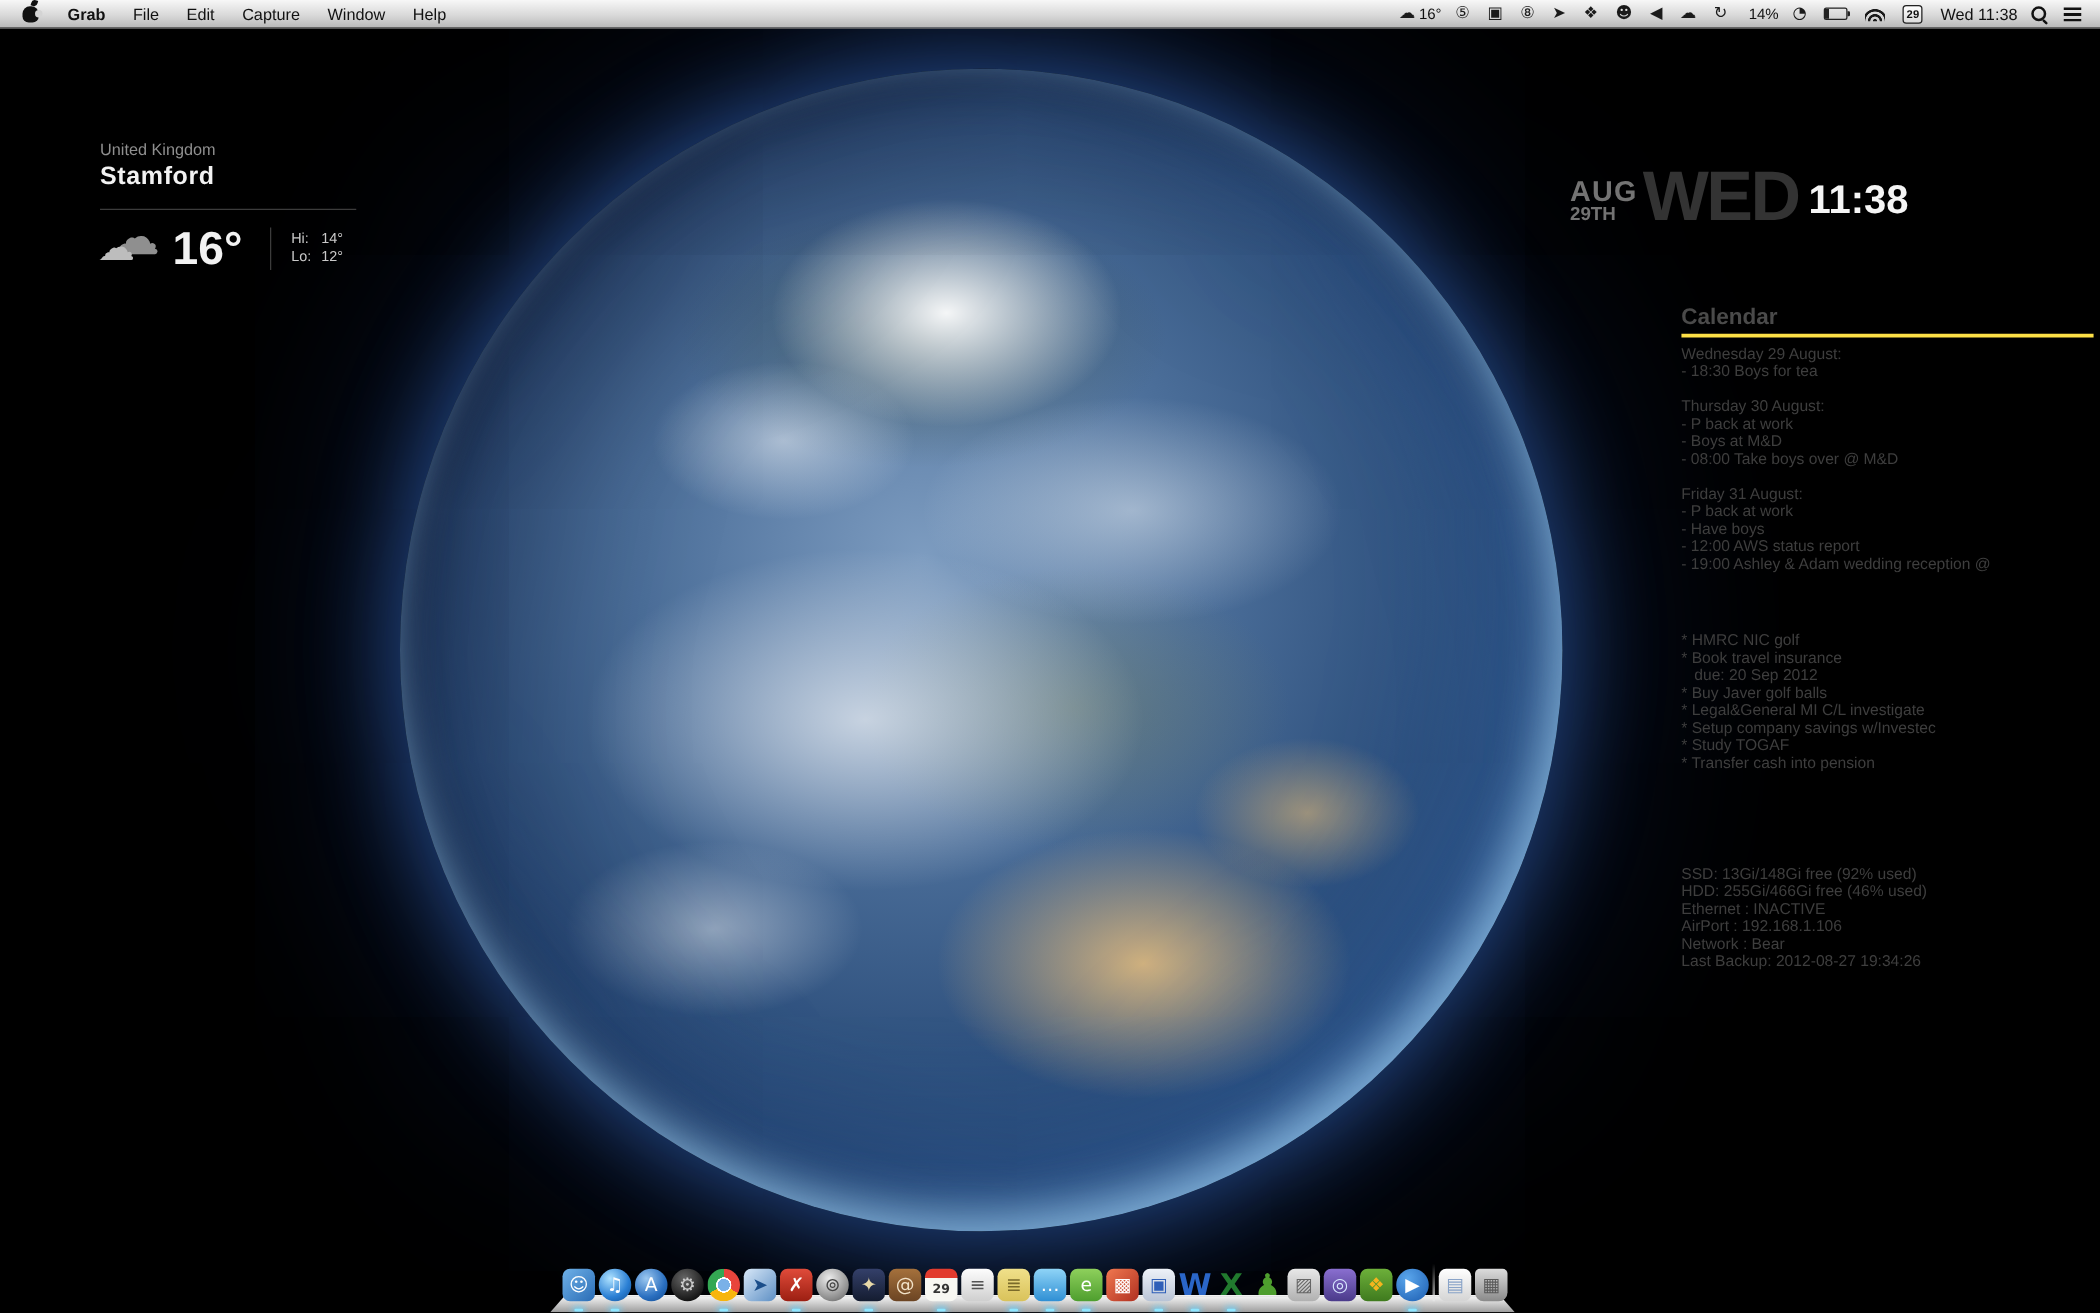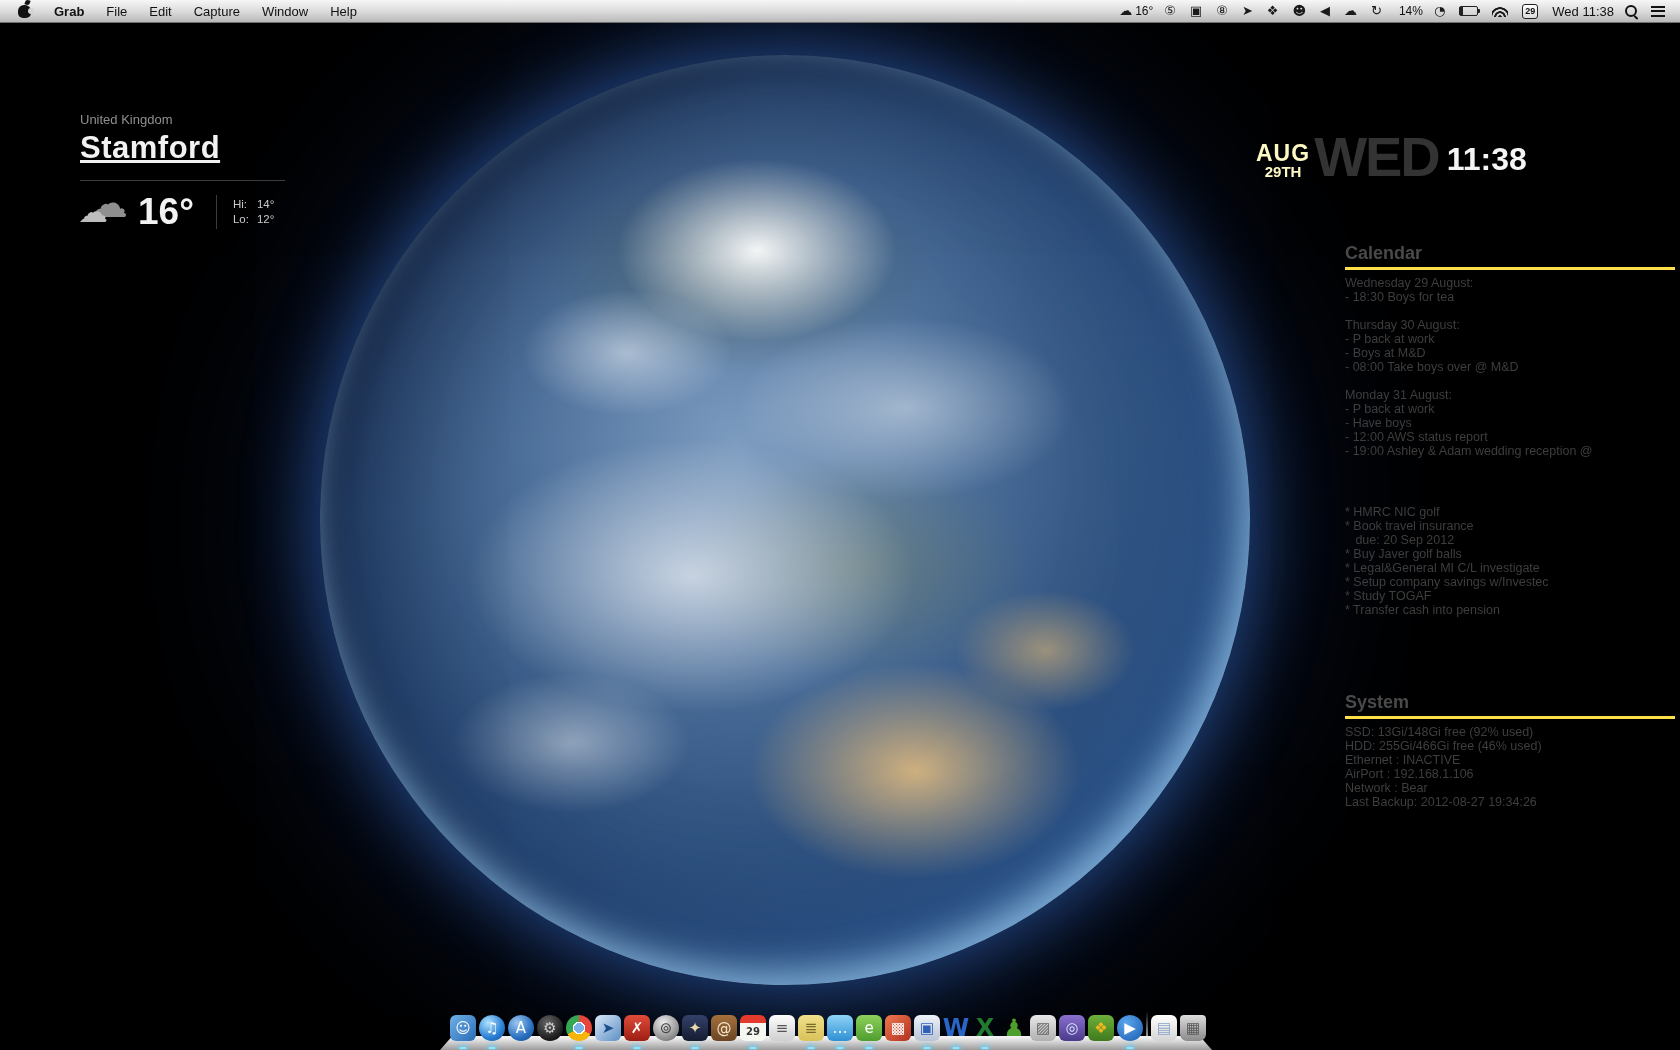--- a/index.html
+++ b/index.html
@@ -63,36 +63,36 @@
       0 0 70px 8px rgba(70,140,255,.45),
       0 0 170px 40px rgba(40,90,200,.22),
       inset 50px 30px 150px rgba(0,0,20,.5),
       inset -35px -45px 130px rgba(90,160,255,.4);}
   .earth::after{content:"";position:absolute;inset:0;border-radius:50%;
     box-shadow:inset -8px -14px 36px rgba(160,215,255,.75), inset 10px 8px 40px rgba(0,0,15,.45);}
 
   
   .weather{position:absolute;left:80px;top:112px;color:#f2f2f2;width:260px;}
   .w-country{font-size:13px;color:#8f8f8f;margin-bottom:3px;}
-  .w-city{font-size:31px;font-weight:700;letter-spacing:.5px;text-decoration:underline;}
+  .w-city{font-size:20px;font-weight:700;letter-spacing:.5px;}
   .w-divider{width:205px;height:1px;background:#3c3c3c;margin:14px 0 10px 0;}
   .w-row{display:flex;align-items:center;}
   .w-cloud{position:relative;width:52px;height:36px;}
   .w-cloud::before{content:"☁";font-family:"DejaVu Sans",sans-serif;font-size:40px;
     color:#8f8f8f;position:absolute;left:8px;top:-14px;}
   .w-cloud::after{content:"☁";font-family:"DejaVu Sans",sans-serif;font-size:30px;
     color:#bdbdbd;position:absolute;left:-2px;top:0px;}
   .w-temp{font-size:37px;font-weight:700;margin-left:6px;}
   .w-vdiv{width:1px;height:34px;background:#3c3c3c;margin:0 16px 0 22px;}
   .w-hilo{font-size:11.5px;color:#c9c9c9;line-height:15px;}
   .w-hilo b{font-weight:400;display:inline-block;width:24px;color:#c9c9c9;}
 
   
   .date-widget{position:absolute;left:1256px;top:134px;display:flex;align-items:flex-start;}
-  .dw-month-block{text-align:center;color:#fef9c3;font-weight:700;line-height:.95;margin-top:9px;}
+  .dw-month-block{text-align:left;color:#737373;font-weight:700;line-height:.95;margin-top:9px;}
   .dw-month{font-size:23px;letter-spacing:1px;}
   .dw-day{font-size:15px;}
   .dw-weekday{font-size:56px;font-weight:700;color:#333;letter-spacing:-2px;line-height:.82;margin:0 8px 0 4px;}
   .dw-time{font-size:32px;font-weight:700;color:#f5f5f5;margin-top:7px;}
 
   
   .panel{position:absolute;left:1345px;width:330px;color:#3e3e3e;overflow:hidden;}
   .panel h2{font-size:18px;font-weight:700;color:#4a4a4a;margin:0 0 6px 0;
     border-bottom:3px solid #fde047;padding-bottom:3px;}
   .panel-line{font-size:12.5px;line-height:14px;min-height:14px;white-space:pre;}
@@ -259,21 +259,21 @@
   <h2>Calendar</h2>
   <div>
     <div class="panel-line" data-item-root="">Wednesday 29 August:</div>
       <div class="panel-line" data-item-root="">- 18:30 Boys for tea</div>
       <div class="panel-line" data-item-root=""></div>
       <div class="panel-line" data-item-root="">Thursday 30 August:</div>
       <div class="panel-line" data-item-root="">- P back at work</div>
       <div class="panel-line" data-item-root="">- Boys at M&amp;D</div>
       <div class="panel-line" data-item-root="">- 08:00 Take boys over @ M&amp;D</div>
       <div class="panel-line" data-item-root=""></div>
-      <div class="panel-line" data-item-root="">Monday 31 August:</div>
+      <div class="panel-line" data-item-root="">Friday 31 August:</div>
       <div class="panel-line" data-item-root="">- P back at work</div>
       <div class="panel-line" data-item-root="">- Have boys</div>
       <div class="panel-line" data-item-root="">- 12:00 AWS status report</div>
       <div class="panel-line" data-item-root="">- 19:00 Ashley &amp; Adam wedding reception @</div>
   </div>
 </section>
 
 <section class="panel panel-todo">
   <div>
     <div class="panel-line" data-item-root="">* HMRC NIC golf</div>
@@ -281,21 +281,20 @@
       <div class="panel-line" data-item-root="">   due: 20 Sep 2012</div>
       <div class="panel-line" data-item-root="">* Buy Javer golf balls</div>
       <div class="panel-line" data-item-root="">* Legal&amp;General MI C/L investigate</div>
       <div class="panel-line" data-item-root="">* Setup company savings w/Investec</div>
       <div class="panel-line" data-item-root="">* Study TOGAF</div>
       <div class="panel-line" data-item-root="">* Transfer cash into pension</div>
   </div>
 </section>
 
 <section class="panel panel-system">
-  <h2>System</h2>
   <div>
     <div class="panel-line" data-item-root="">SSD: 13Gi/148Gi free (92% used)</div>
       <div class="panel-line" data-item-root="">HDD: 255Gi/466Gi free (46% used)</div>
       <div class="panel-line" data-item-root="">Ethernet : INACTIVE</div>
       <div class="panel-line" data-item-root="">AirPort : 192.168.1.106</div>
       <div class="panel-line" data-item-root="">Network : Bear</div>
       <div class="panel-line" data-item-root="">Last Backup: 2012-08-27 19:34:26</div>
   </div>
 </section>
 

